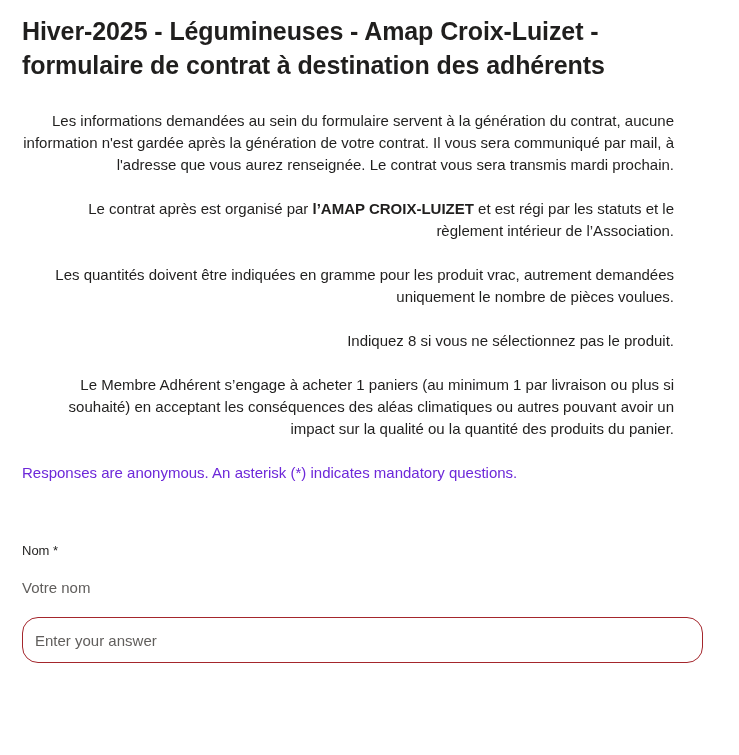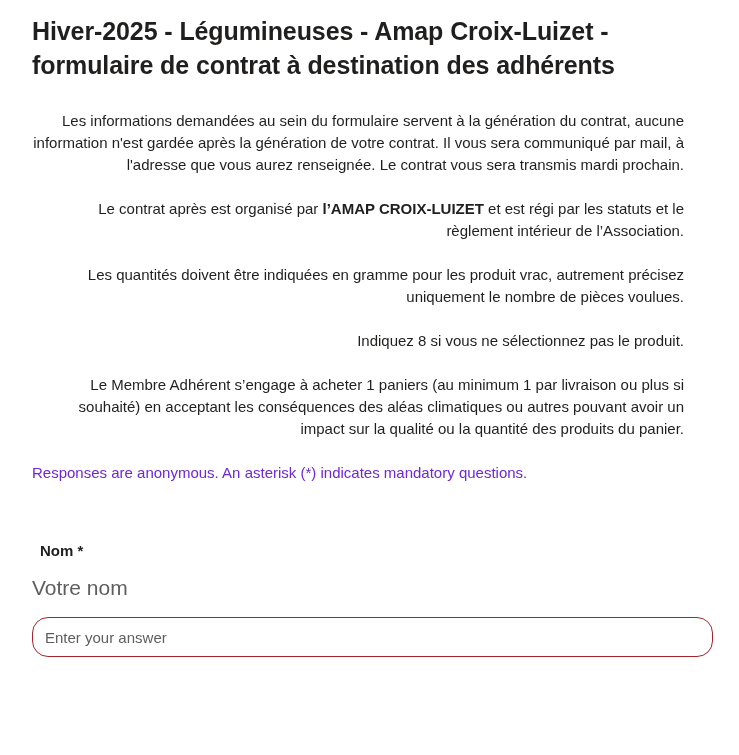--- a/index.html
+++ b/index.html
@@ -12,21 +12,21 @@
     height: 755px;
     overflow: hidden;
     font-family: "Liberation Sans", "DejaVu Sans", sans-serif;
     -webkit-font-smoothing: antialiased;
   }
 
   .form-page {
     box-sizing: border-box;
     width: 739px;
     height: 755px;
-    padding: 0 32px;
+    padding: 0 22px;
     background: #ffffff;
   }
 
   
   .form-title {
     margin: 0;
     padding-top: 14px;
     max-width: 660px;
     font-size: 25px;
     line-height: 34px;
@@ -60,39 +60,39 @@
     font-size: 15px;
     line-height: 22px;
     color: #6d28d9;
   }
 
   
   .question-block {
     margin-top: 56px;
   }
   .question-title {
-    margin: 8px;
-    font-size: 15px;
+    margin: 0;
+    font-size: 13px;
     line-height: 21px;
-    font-weight: 700;
+    font-weight: 400;
     color: #201f1e;
   }
   .question-subtitle {
     margin: 17px 0 0 0;
-    font-size: 21px;
+    font-size: 15px;
     line-height: 20px;
     color: #605e5c;
   }
 
   .answer-input {
     display: block;
     box-sizing: border-box;
     margin-top: 19px;
     width: 681px;
-    height: 40px;
+    height: 46px;
     padding: 0 12px;
     border: 1px solid #a4262c;
     border-radius: 16px;
     background: #ffffff;
     font-family: "Liberation Sans", "DejaVu Sans", sans-serif;
     font-size: 15px;
     line-height: 30px;
     color: #201f1e;
     outline: none;
   }
@@ -112,21 +112,21 @@
 
     <p class="desc-para">
       <span>Les informations demandées au sein du formulaire servent à la génération du contrat, aucune information n'est gardée après la génération de votre contrat. Il vous sera communiqué par mail, à l'adresse que vous aurez renseignée. Le contrat vous sera transmis mardi prochain.</span>
     </p>
 
     <p class="desc-para">
       <span>Le contrat après est organisé par </span><b>l’AMAP CROIX-LUIZET</b><span> et est régi par les statuts et le règlement intérieur de l’Association.</span>
     </p>
 
     <p class="desc-para">
-      <span>Les quantités doivent être indiquées en gramme pour les produit vrac, autrement précisez uniquement le nombre de pièces voulues.</span>
+      <span>Les quantités doivent être indiquées en gramme pour les produit vrac, autrement demandées uniquement le nombre de pièces voulues.</span>
     </p>
 
     <p class="desc-para">
       <span>Indiquez 8 si vous ne sélectionnez pas le produit.</span>
     </p>
 
     <p class="desc-para">
       <span>Le Membre Adhérent s’engage à acheter 1 paniers (au minimum 1 par livraison ou plus si souhaité) en acceptant les conséquences des aléas climatiques ou autres pouvant avoir un impact sur la qualité ou la quantité des produits du panier.</span>
     </p>
 

